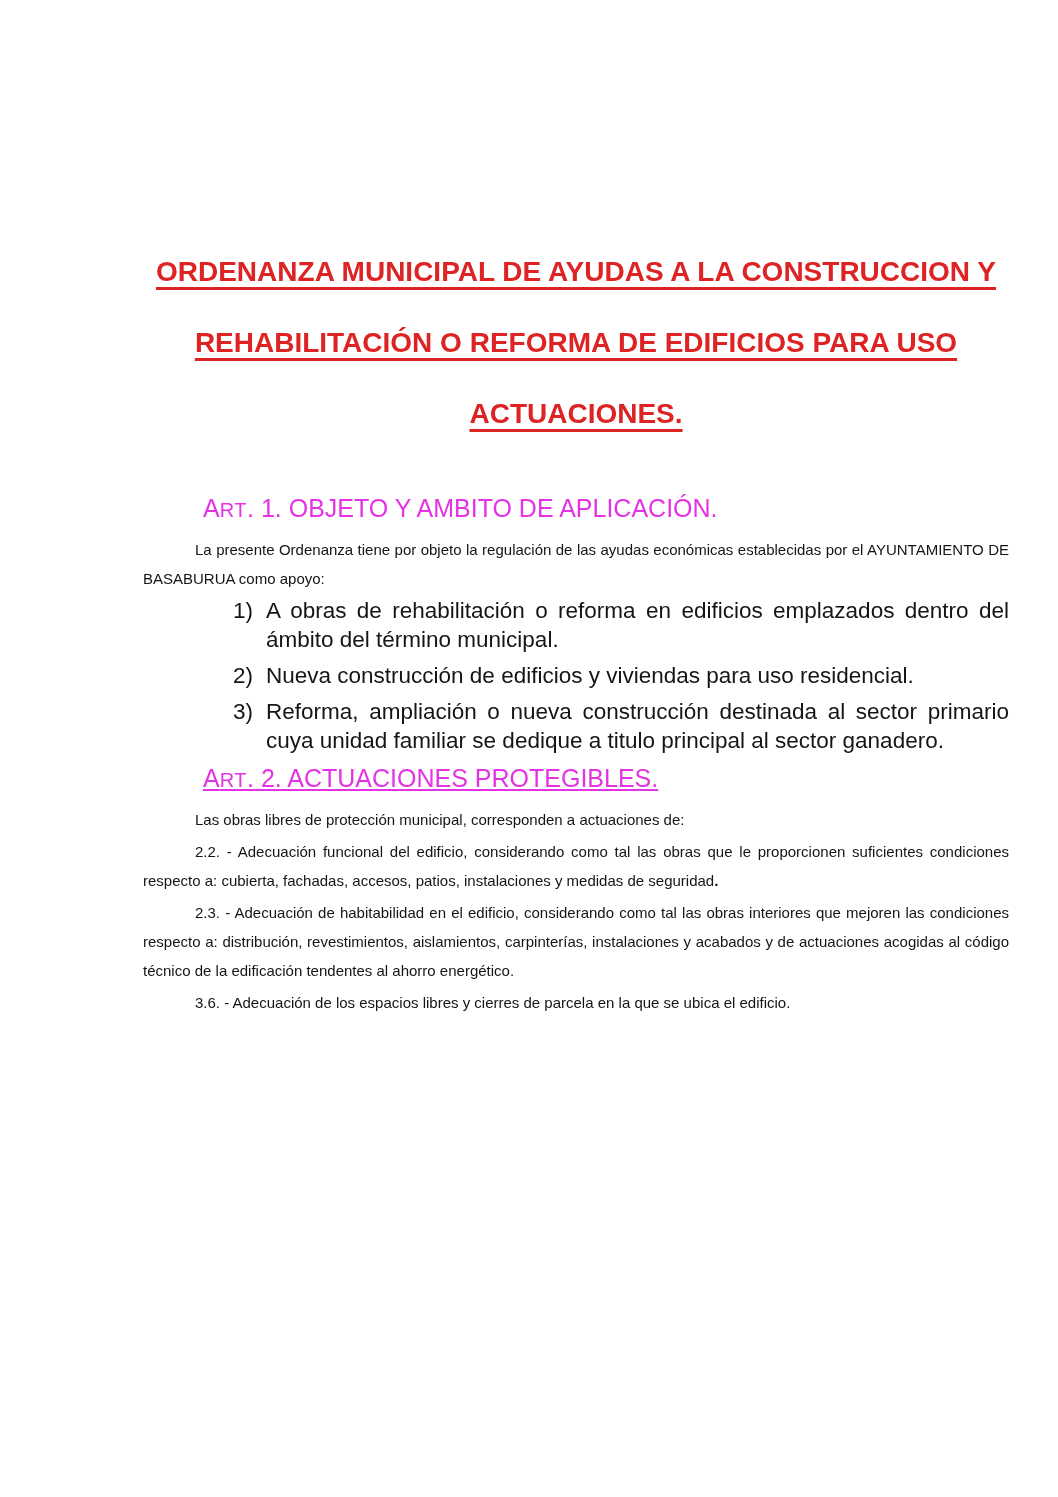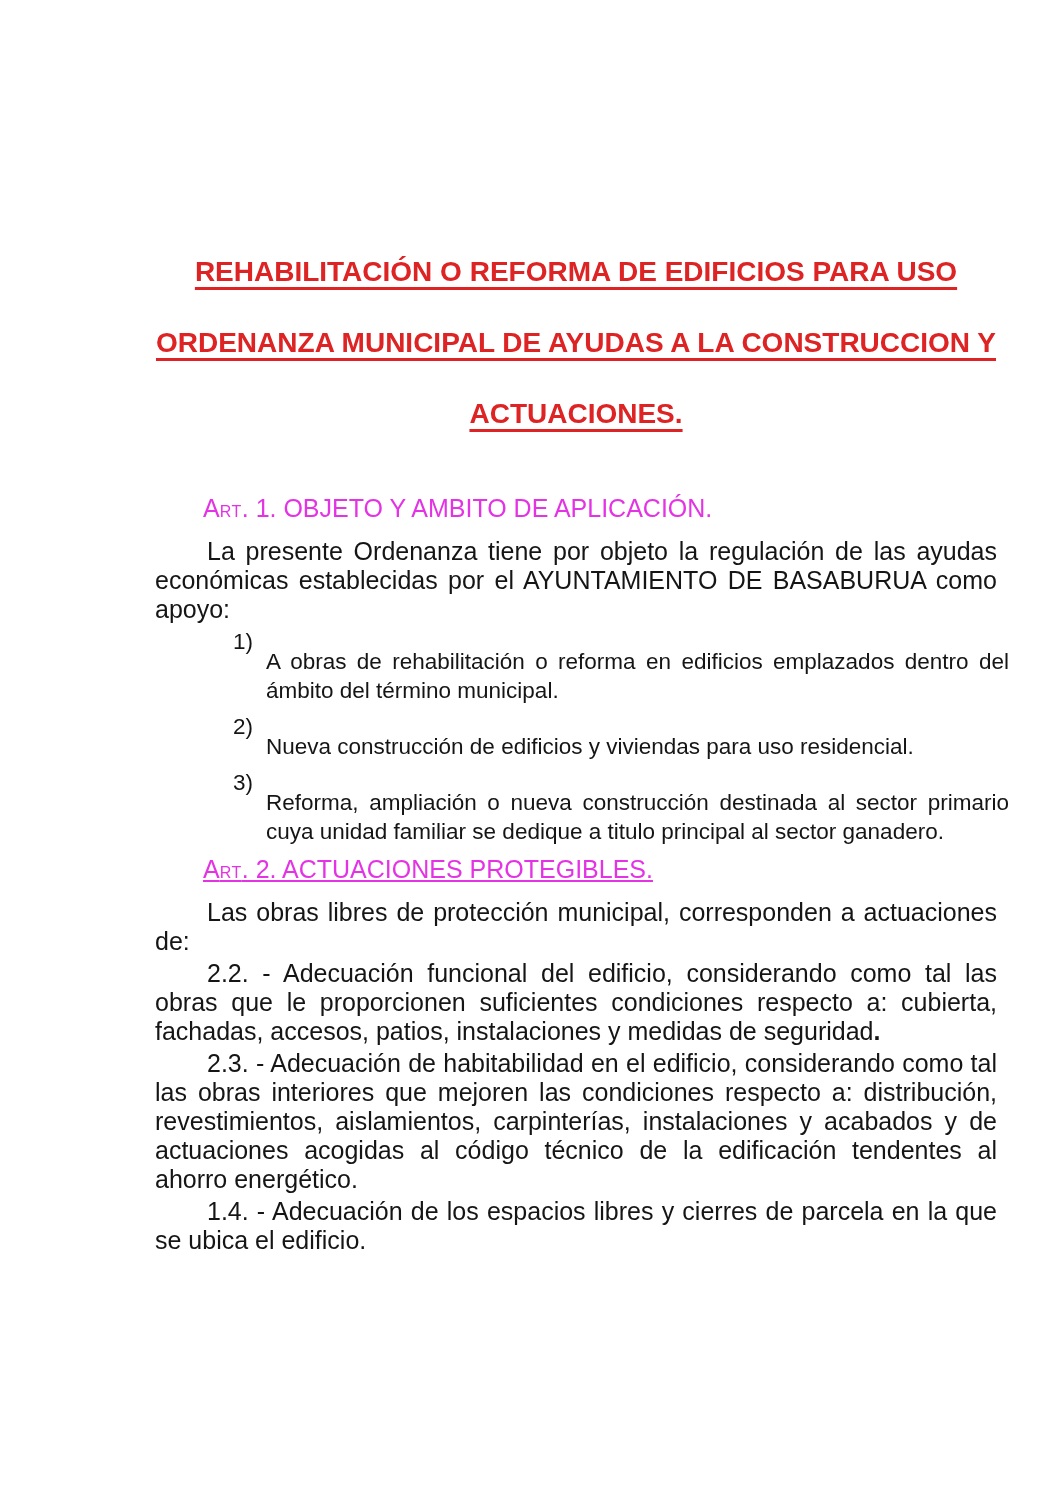--- a/index.html
+++ b/index.html
@@ -48,54 +48,54 @@
   
   .art-heading {
     margin: 44px 0 10px 0;
     padding-left: 60px;
     color: var(--heading-magenta);
     font-weight: normal;
     font-size: 25px;
     line-height: 30px;
     white-space: nowrap;
   }
-  .art-heading .sc { font-size: 16px; letter-spacing: 0.5px; }
+  .art-heading .sc { font-size: 20px; letter-spacing: 0.5px; }
   .art-heading.second { margin-top: 8px; text-decoration: underline; }
   
   .body-para {
-    font-size: 25px;
+    font-size: 15px;
     line-height: 29px;
     color: var(--body-text);
     text-align: justify;
     text-indent: 52px;
-    margin: 3px 12px;
+    margin: 3px 0;
   }
   .body-para .bold-period { font-weight: bold; }
   
   .num-list { margin: 2px 0 4px 0; }
   .list-item {
     display: flex;
     margin-left: 90px;
     margin-bottom: 7px;
     font-size: 22.5px;
     line-height: 29px;
     color: var(--body-text);
   }
   .list-num { width: 33px; flex-shrink: 0; }
-  .list-text { flex: 1; text-align: justify; margin-top: 20px; }
+  .list-text { flex: 1; text-align: justify; }
 </style>
 </head>
 <body>
 
 <div class="page">
   <div class="content">
 
     <h1 class="doc-title">
+      <div class="title-line"><span>ORDENANZA MUNICIPAL DE AYUDAS A LA CONSTRUCCION Y</span></div>
       <div class="title-line"><span>REHABILITACIÓN O REFORMA DE EDIFICIOS PARA USO</span></div>
-      <div class="title-line"><span>ORDENANZA MUNICIPAL DE AYUDAS A LA CONSTRUCCION Y</span></div>
       <div class="title-line"><span>ACTUACIONES.</span></div>
     </h1>
 
     <h2 class="art-heading"><span>A</span><span class="sc">RT</span><span>. 1. OBJETO Y AMBITO DE APLICACIÓN.</span></h2>
 
     <p class="body-para">La presente Ordenanza tiene por objeto la regulación de las ayudas económicas establecidas por el AYUNTAMIENTO DE BASABURUA como apoyo:</p>
 
     <div class="num-list">
       <div class="list-item">
         <span class="list-num">1)</span>
@@ -113,17 +113,17 @@
 
     <h2 class="art-heading second"><span>A</span><span class="sc">RT</span><span>. 2. ACTUACIONES PROTEGIBLES.</span></h2>
 
     <p class="body-para">Las obras libres de protección municipal, corresponden a actuaciones de:</p>
 
 
     <p class="body-para"><span>2.2. - Adecuación funcional del edificio, considerando como tal las obras que le proporcionen suficientes condiciones respecto a: cubierta, fachadas, accesos, patios, instalaciones y medidas de seguridad</span><span class="bold-period">.</span></p>
 
     <p class="body-para">2.3. - Adecuación de habitabilidad en el edificio, considerando como tal las obras interiores que mejoren las condiciones respecto a: distribución, revestimientos, aislamientos, carpinterías, instalaciones y acabados y de actuaciones acogidas al código técnico de la edificación tendentes al ahorro energético.</p>
 
-    <p class="body-para">1.4. - Adecuación de los espacios libres y cierres de parcela en la que se ubica el edificio.</p>
+    <p class="body-para">3.6. - Adecuación de los espacios libres y cierres de parcela en la que se ubica el edificio.</p>
 
 
   </div>
 </div>
 
 </body></html>

